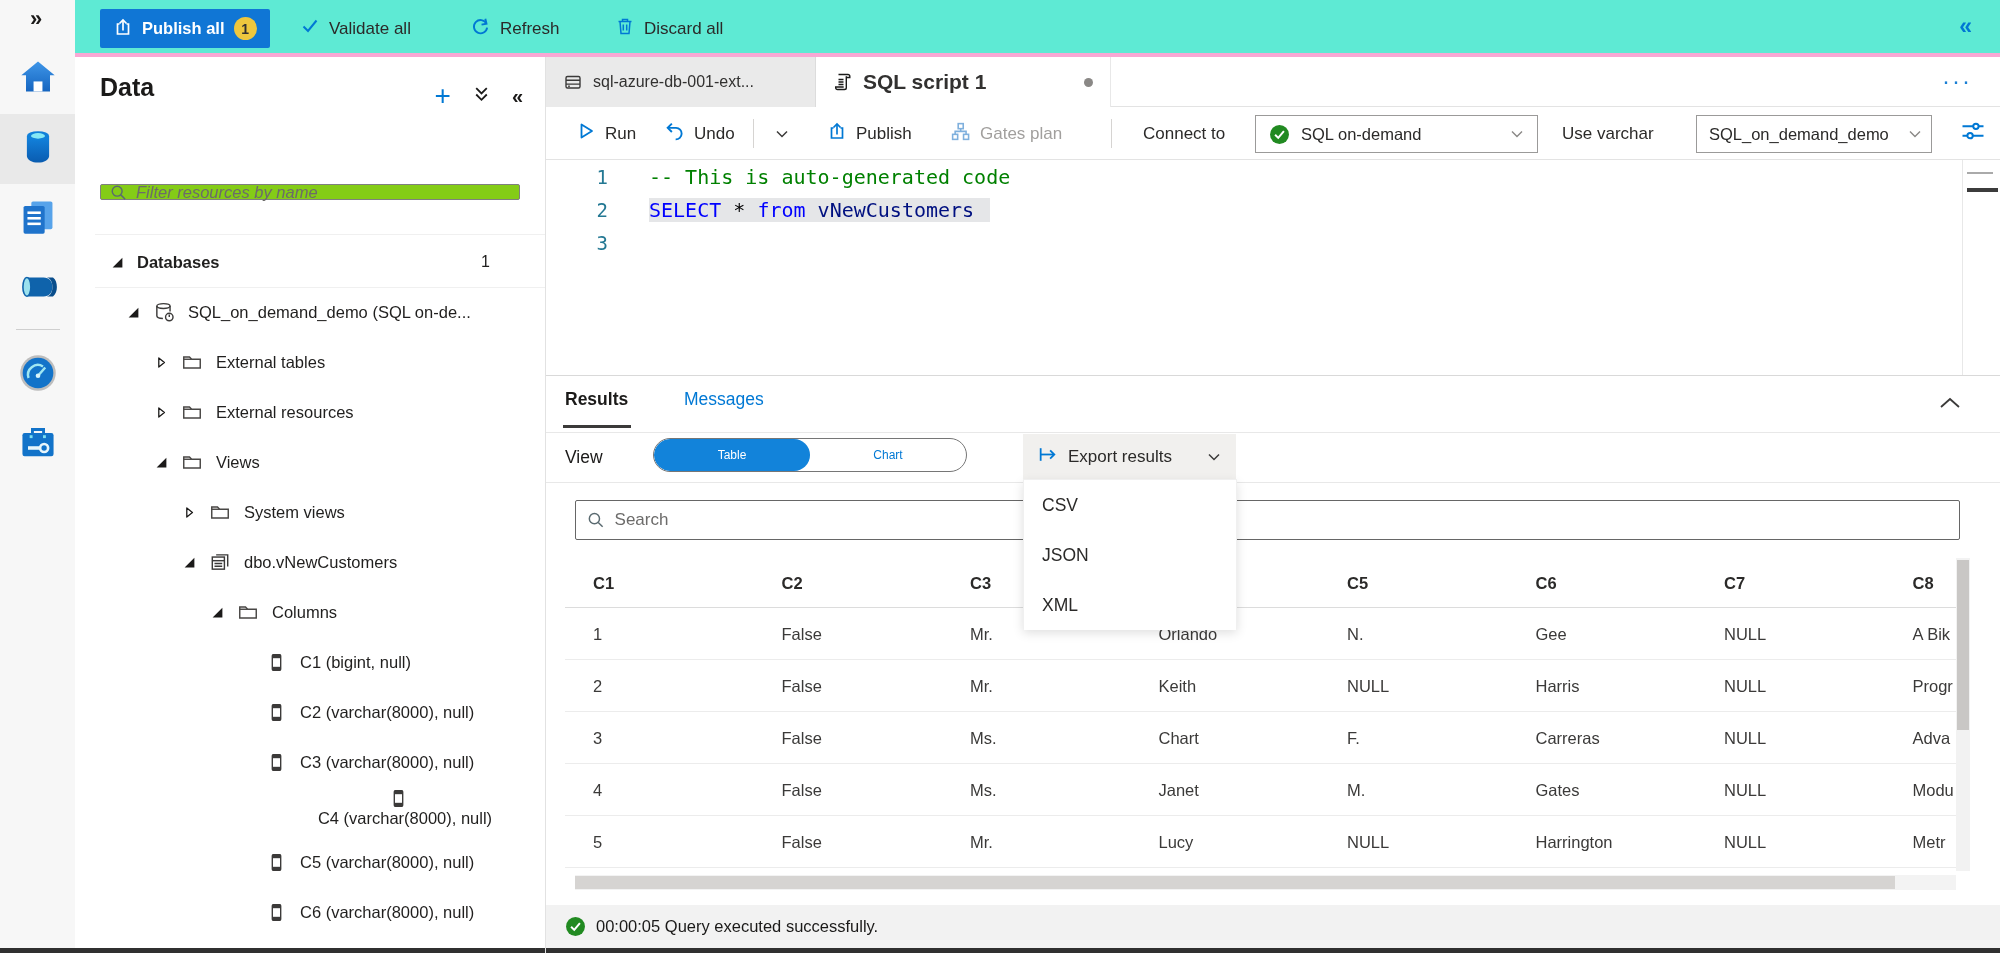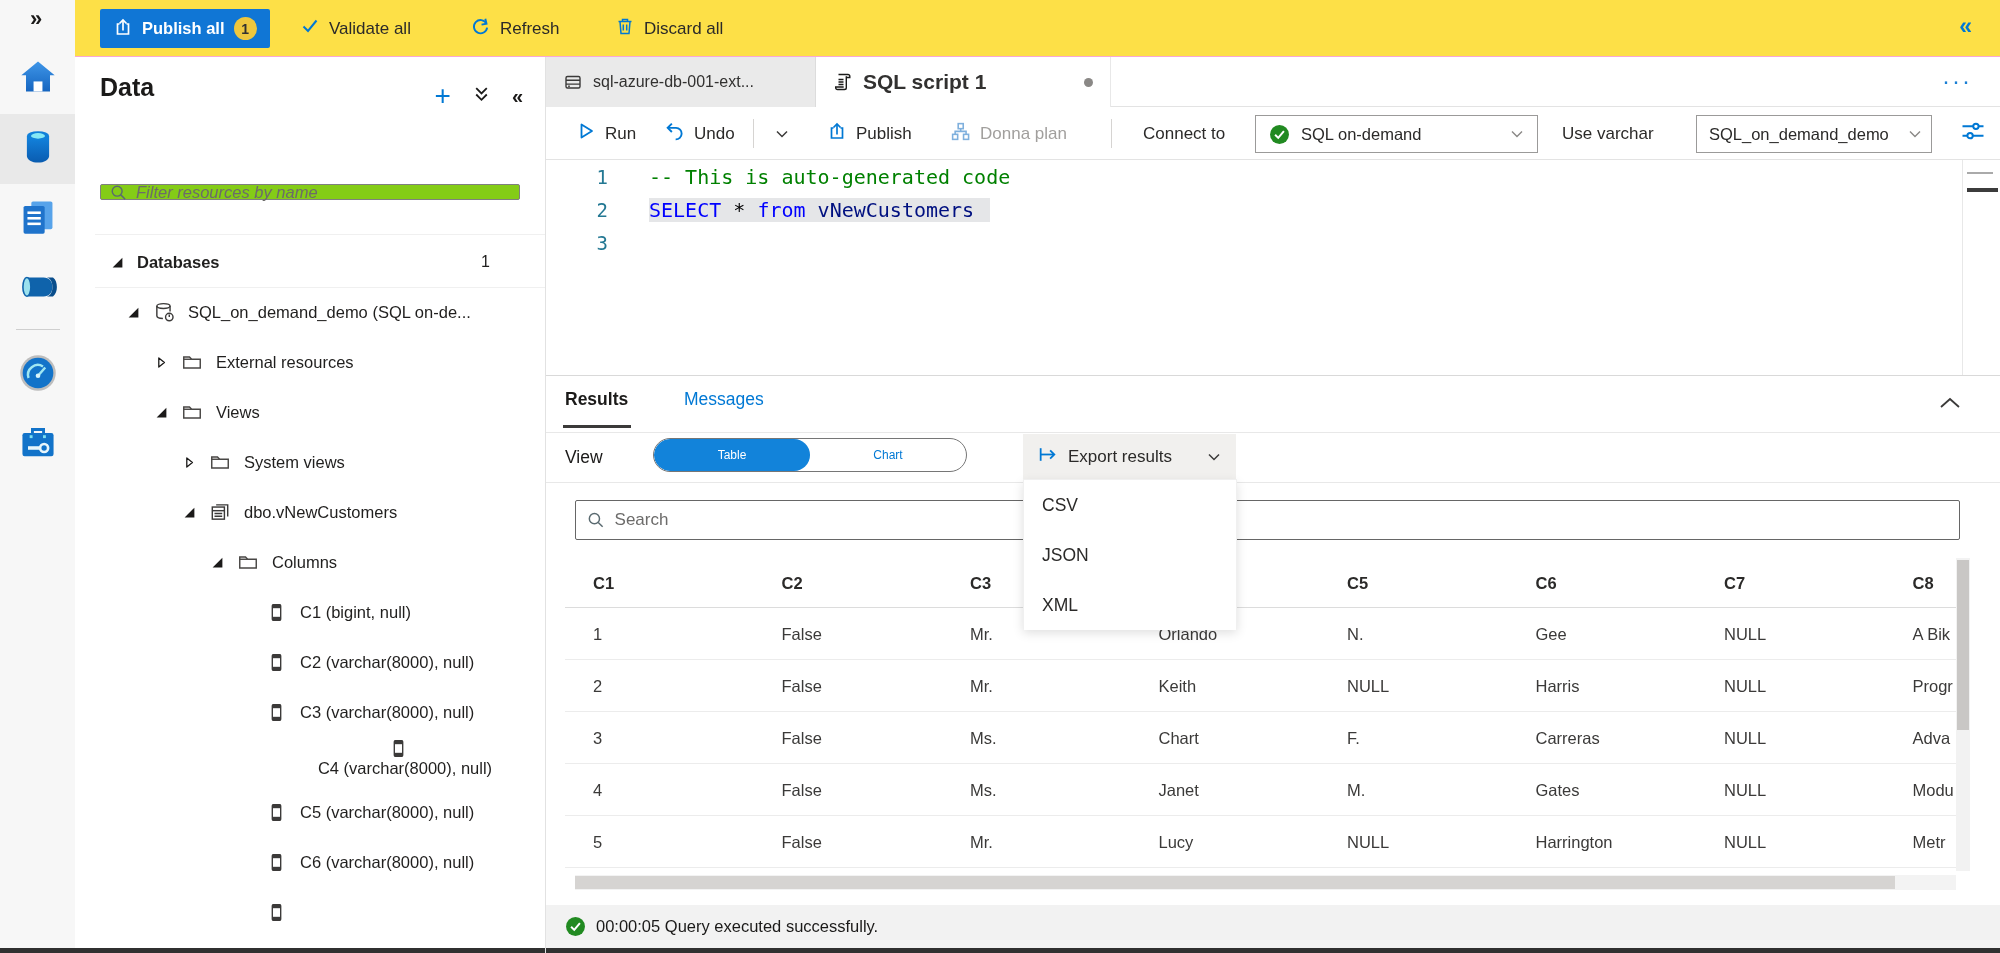--- a/index.html
+++ b/index.html
@@ -10,21 +10,21 @@
   
   .rail { position:absolute; left:0; top:0; width:75px; height:953px; background:#f7f7f7; }
   .rail-expand { position:absolute; left:30px; top:6px; font-size:22px; font-weight:bold; color:#1b1a19; cursor:pointer; }
   .rail-items { position:absolute; top:44px; left:0; width:75px; }
   .rail-item { width:75px; height:70px; display:flex; align-items:center; justify-content:center; cursor:pointer; }
   .rail-item.selected { background:#e9e9e9; }
   .rail-item svg { width:40px; height:40px; }
   .rail-divider { width:44px; height:11px; margin:0 auto; border-top:1px solid #cfcfcf; margin-top:5px; }
 
   
-  .top-toolbar { position:absolute; left:75px; top:0; right:0; height:57px; background:#fde047; border-bottom:1px solid #f9a8d4; }
+  .top-toolbar { position:absolute; left:75px; top:0; right:0; height:57px; background:#5eead4; border-bottom:4px solid #f9a8d4; }
   .tb-item { position:absolute; top:0; height:57px; display:flex; align-items:center; gap:9px; font-size:17px; color:#2b2a29; cursor:pointer; }
   .publish-all { position:absolute; left:25px; top:9px; height:39px; background:#1076d5; color:#fff; border-radius:2px; display:flex; align-items:center; padding:0 13px; gap:9px; cursor:pointer; }
   .publish-all .lbl { font-size:16.5px; font-weight:600; }
   .badge { width:23px; height:23px; border-radius:50%; background:#eec73e; color:#323130; font-size:14px; font-weight:600; display:flex; align-items:center; justify-content:center; }
   .collapse-right { position:absolute; right:28px; top:13px; color:#0078d4; font-size:23px; font-weight:bold; cursor:pointer; }
 
   
   .data-panel { position:absolute; left:75px; top:57px; width:470px; bottom:0; background:#fff; overflow:hidden; }
   .dp-title { position:absolute; left:25px; top:16px; font-size:25px; font-weight:bold; color:#1b1a19; }
   .dp-actions { position:absolute; right:22px; top:26px; display:flex; gap:22px; align-items:center; }
@@ -278,20 +278,34 @@
             <svg width="13" height="13" viewBox="0 0 12 12">
               <path d="M3.5 1.8l5.2 4.2-5.2 4.2z" fill="none" stroke="#1b1a19" stroke-width="1.2" stroke-linejoin="round"></path>
             </svg>
           </span>
           <span class="tree-icon">
             <svg width="22" height="22" viewBox="0 0 20 20" fill="none" stroke="#484644" stroke-width="1.3">
               <path d="M2.5 15.5v-10h5.2l2 2h7.8v8z"></path>
               <path d="M2.5 7.5h7"></path>
             </svg>
           </span>
+          <span class="tree-label">External tables</span>
+        </div>
+        <div class="tree-row" style="padding-left: 78px;">
+          <span class="tree-arrow">
+            <svg width="13" height="13" viewBox="0 0 12 12">
+              <path d="M3.5 1.8l5.2 4.2-5.2 4.2z" fill="none" stroke="#1b1a19" stroke-width="1.2" stroke-linejoin="round"></path>
+            </svg>
+          </span>
+          <span class="tree-icon">
+            <svg width="22" height="22" viewBox="0 0 20 20" fill="none" stroke="#484644" stroke-width="1.3">
+              <path d="M2.5 15.5v-10h5.2l2 2h7.8v8z"></path>
+              <path d="M2.5 7.5h7"></path>
+            </svg>
+          </span>
           <span class="tree-label">External resources</span>
         </div>
         <div class="tree-row" style="padding-left: 78px;">
           <span class="tree-arrow">
             <svg width="13" height="13" viewBox="0 0 12 12">
               <path d="M10.5 1.5v9h-9z" fill="#1b1a19"></path>
             </svg>
           </span>
           <span class="tree-icon">
             <svg width="22" height="22" viewBox="0 0 20 20" fill="none" stroke="#484644" stroke-width="1.3">
@@ -475,21 +489,21 @@
           </svg></span>
       <span>Publish</span>
     </div>
     <div class="et-item disabled" style="left:404px">
       <span><svg width="21" height="21" viewBox="0 0 20 20" fill="none" stroke="#7fb0dd" stroke-width="1.5">
             <rect x="7.8" y="2.5" width="4.8" height="4.8"></rect>
             <rect x="2.5" y="12.7" width="4.8" height="4.8"></rect>
             <rect x="12.9" y="12.7" width="4.8" height="4.8"></rect>
             <path d="M10.2 7.3v2.6H4.9v2.8M10.2 9.9h5.1v2.8"></path>
           </svg></span>
-      <span>Donna plan</span>
+      <span>Gates plan</span>
     </div>
     <div class="et-sep" style="left:565px"></div>
     <div class="et-label" style="left:597px">Connect to</div>
     <div class="dd-box" style="left:709px; width:283px; padding:0 12px 0 13px;">
       <span style="display:inline-flex;margin-right:11px;">
           <svg width="21" height="21" viewBox="0 0 20 20">
             <circle cx="10" cy="10" r="9" fill="#218a21"></circle>
             <polyline points="5.8,10.3 8.8,13.2 14.2,6.8" fill="none" stroke="#fff" stroke-width="1.9"></polyline>
           </svg>
         </span>

